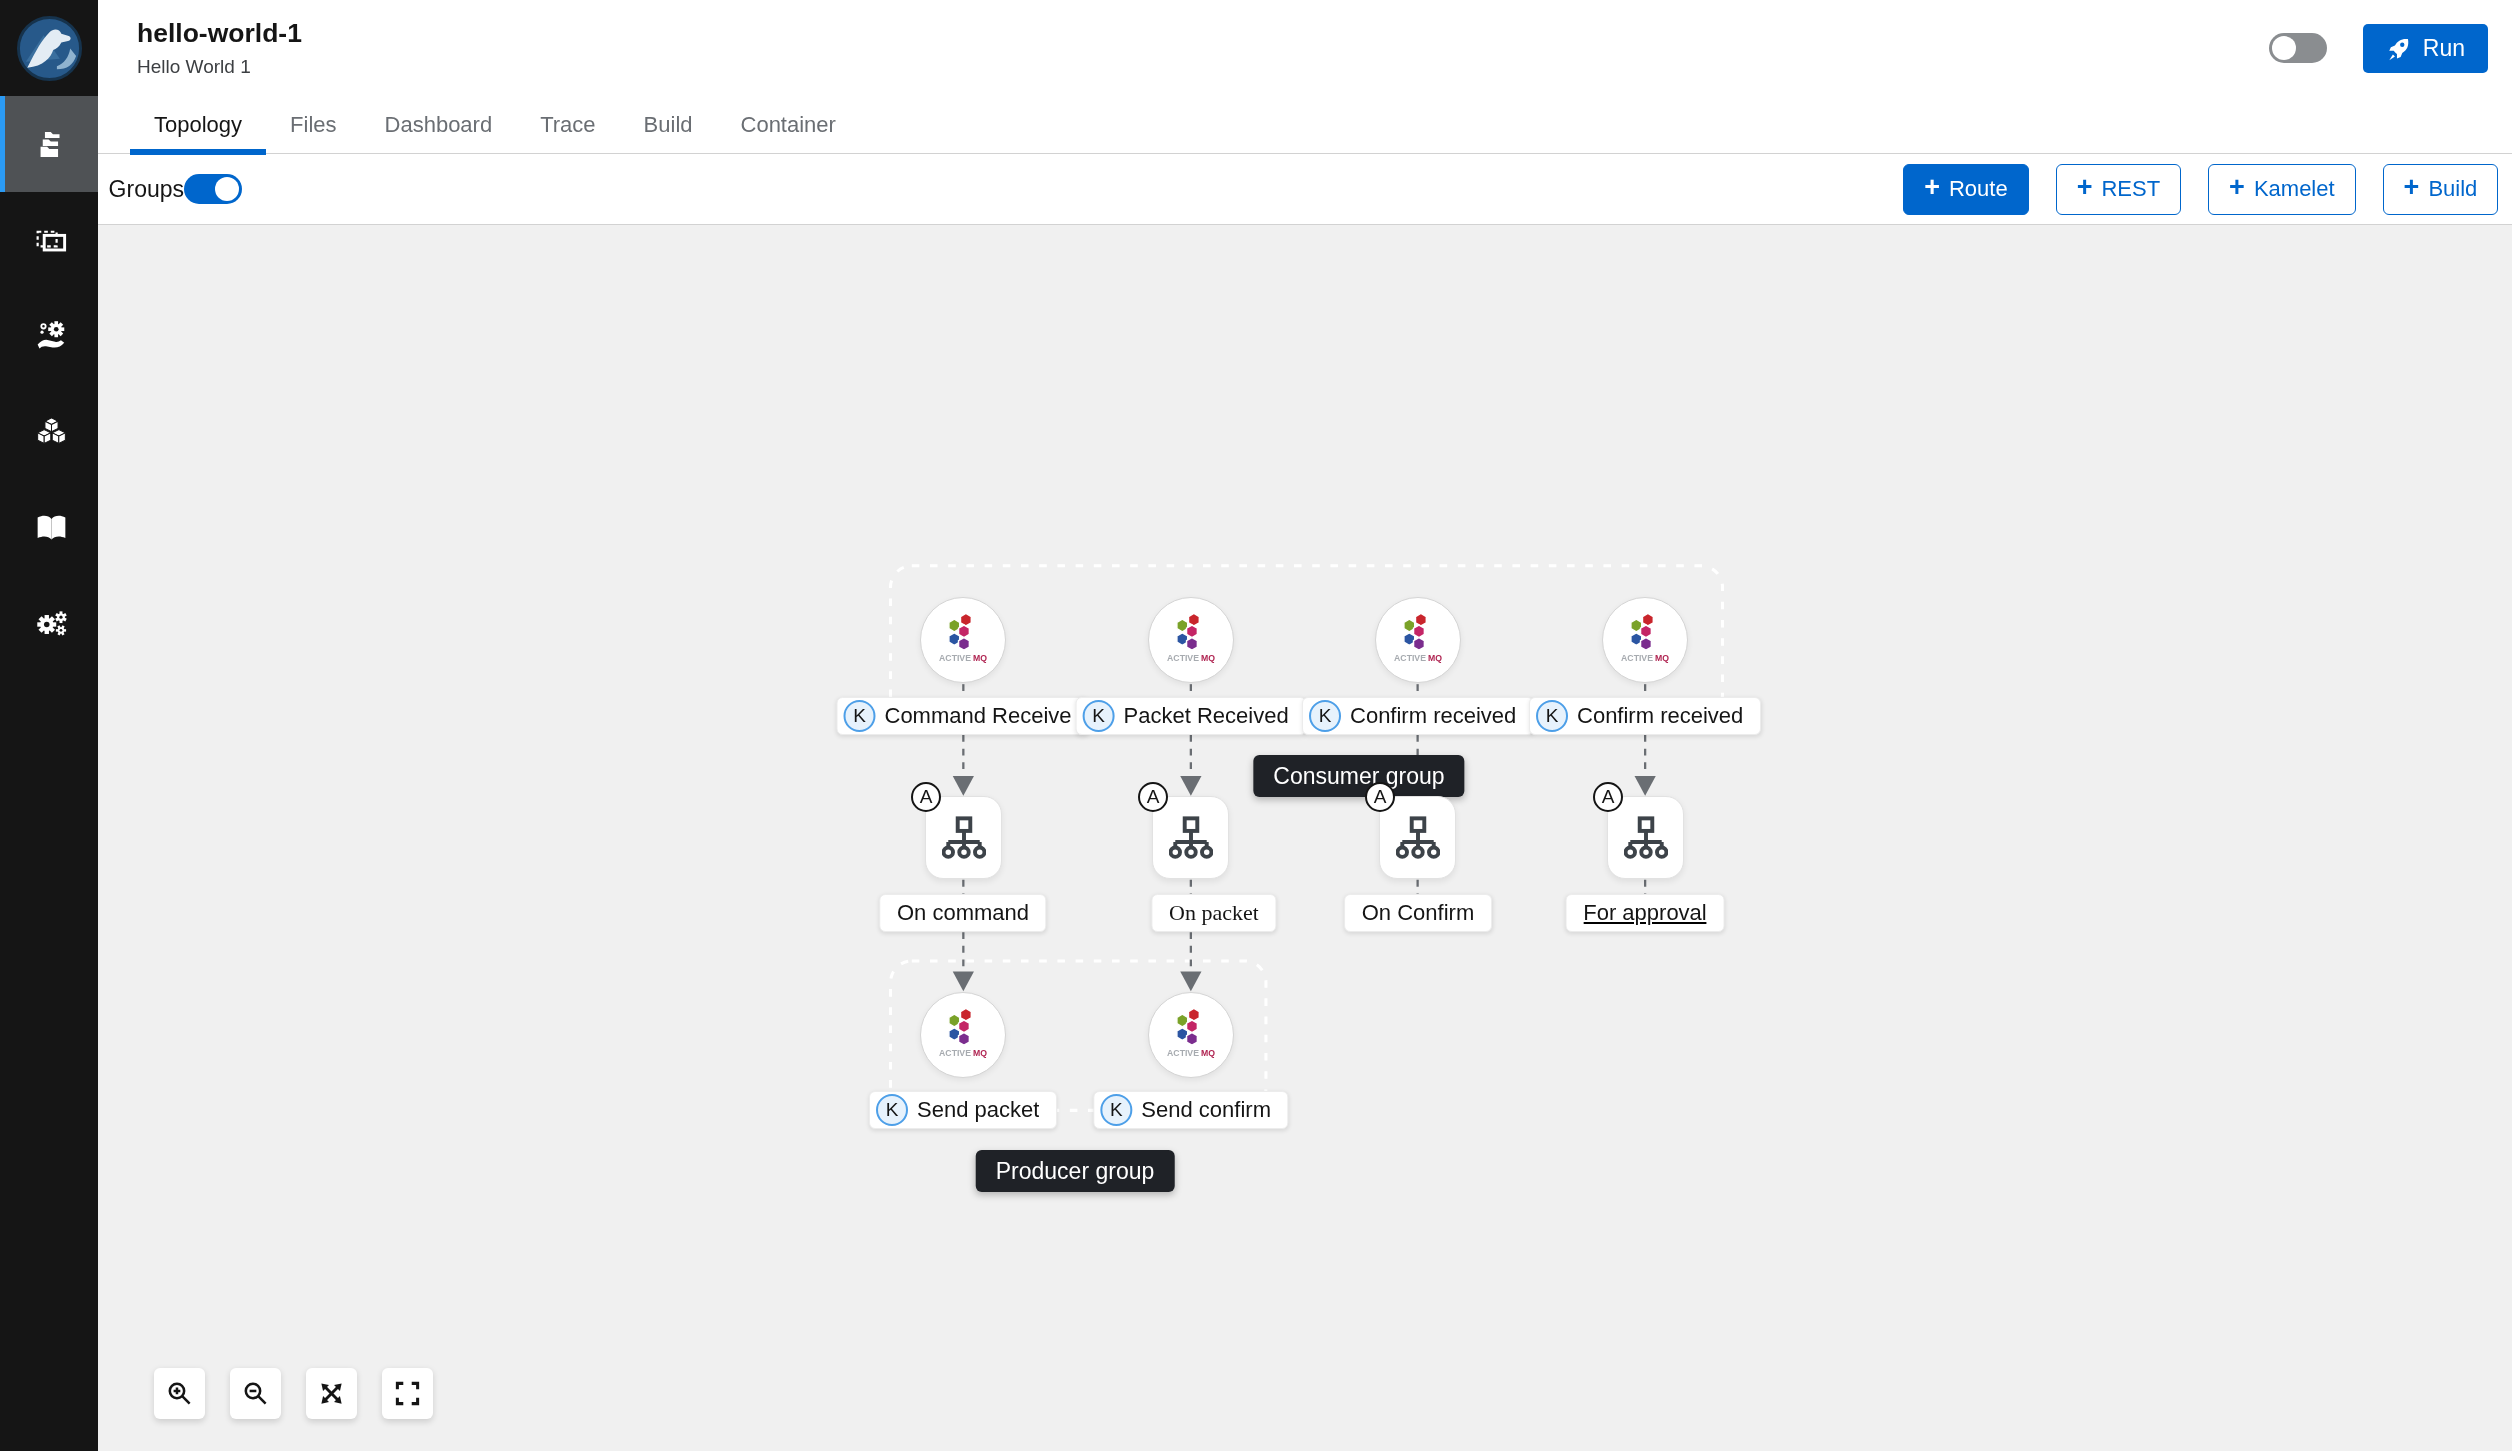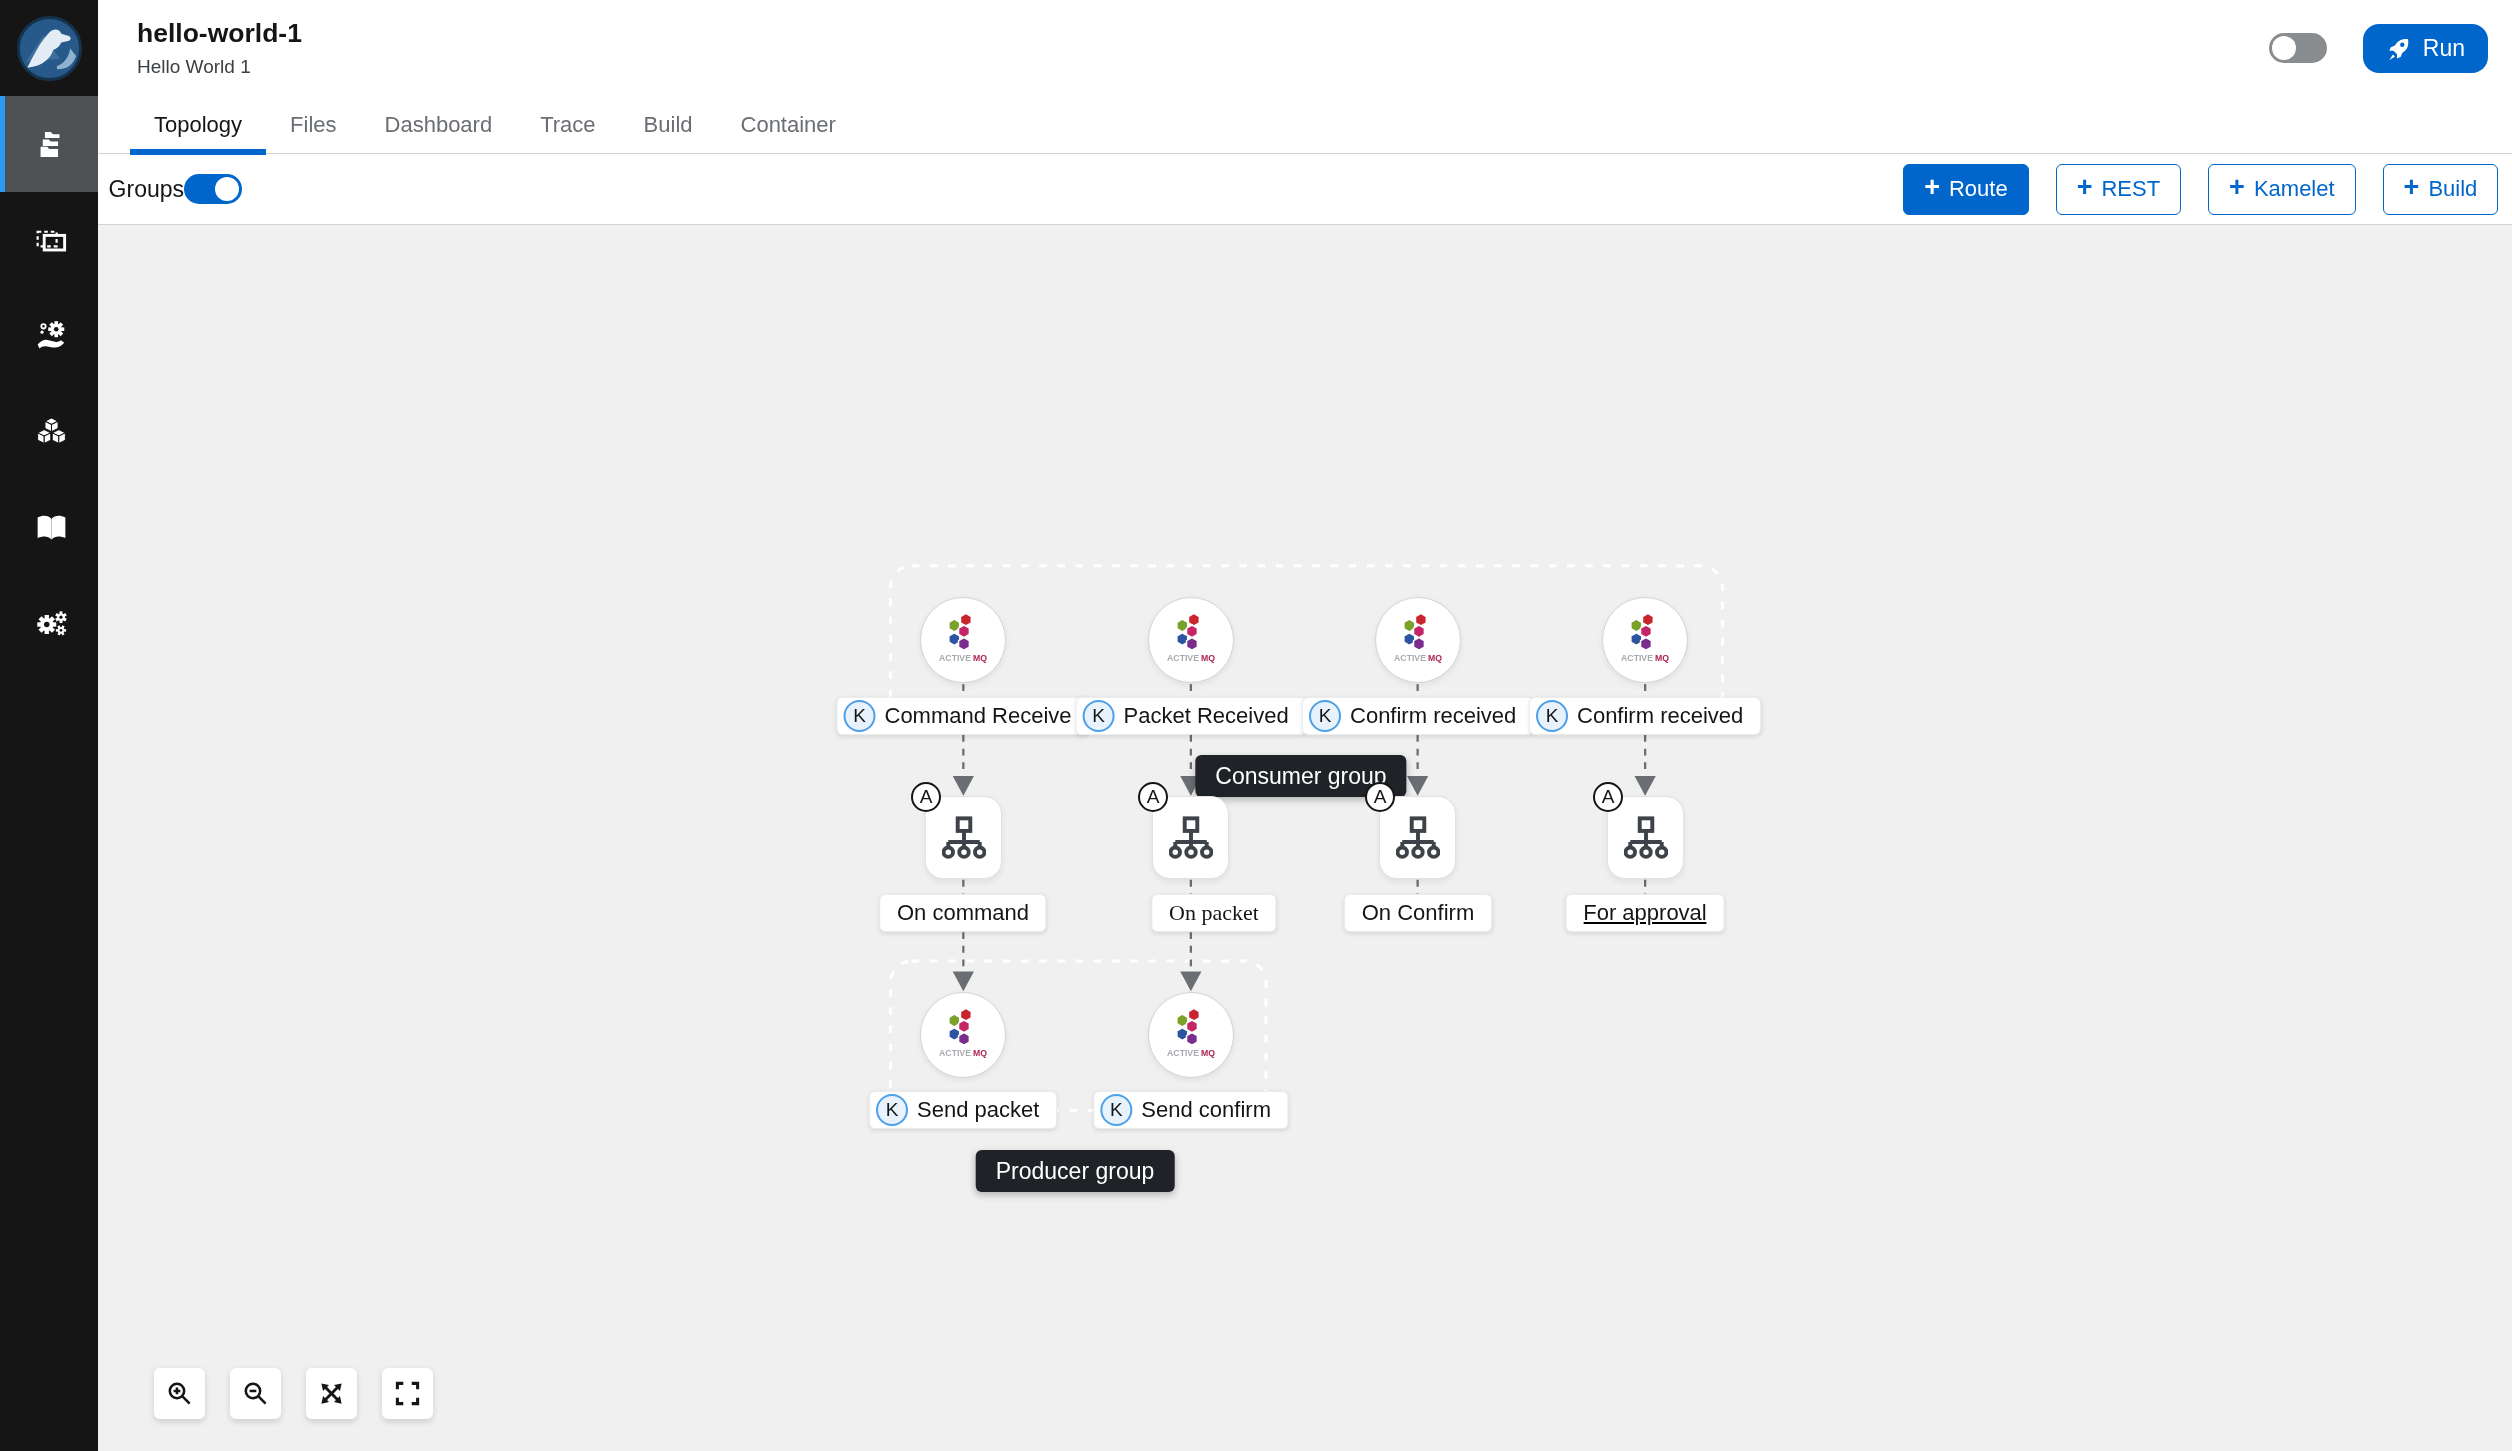--- a/index.html
+++ b/index.html
@@ -27,21 +27,21 @@
   .subtitle { font-size:19px; color:#3c3f42; }
   .header-right { margin-left:auto; display:flex; align-items:center; gap:36px; }
 
   .toggle { width:58px; height:30px; border-radius:15px; position:relative; cursor:pointer; }
   .toggle .knob { position:absolute; top:3px; width:24px; height:24px; border-radius:50%;
     background:#fff; }
   .toggle.on { background:#0066cc; } .toggle.on .knob { right:3px; }
   .toggle.off { background:#8a8d90; } .toggle.off .knob { left:3px; }
 
   .run-btn { height:49px; padding:0 23px; background:#0066cc; color:#fff; border:none;
-    border-radius:16px; font-size:23px; font-family:inherit; display:flex; align-items:center;
+    border-radius:5px; font-size:23px; font-family:inherit; display:flex; align-items:center;
     gap:10.6px; cursor:pointer; }
 
   
   .tabs { height:58px; background:#fff; border-bottom:1.5px solid #d2d2d2;
     display:flex; align-items:stretch;padding-left:32px; }
   .tab { padding:0 24px; display:flex; align-items:center; font-size:22px; color:#6a6e73;
     position:relative; cursor:pointer; }
   .tab.active { color:#151515; }
   .tab.active::after { content:""; position:absolute; left:0; right:0; bottom:-1.5px;
     height:5.3px; background:#0066cc; }
@@ -306,21 +306,21 @@
         <g fill="#6a6e73">
           <polygon points="1127,726 1155,726 1141,752"></polygon>
           <polygon points="1427,726 1455,726 1441,752"></polygon>
           <polygon points="1726,726 1754,726 1740,752"></polygon>
           <polygon points="2026,726 2054,726 2040,752"></polygon>
           <polygon points="1127,984 1155,984 1141,1010"></polygon>
           <polygon points="1427,984 1455,984 1441,1010"></polygon>
         </g>
       </svg>
 
-      <div class="tooltip" style="left:1203px; top:530px;">Consumer group</div>
+      <div class="tooltip" style="left:1261px; top:530px;">Consumer group</div>
       <div class="tooltip" style="left:977px; top:925px;">Producer group</div>
 
       <div class="mq-circle" style="left:822px; top:372px;">
         <svg viewBox="0 0 76 76" width="58" height="58">
             <use href="#amq-logo"></use>
           </svg>
         </div>
       <div class="mq-circle" style="left:1050px; top:372px;">
         <svg viewBox="0 0 76 76" width="58" height="58">
             <use href="#amq-logo"></use>

